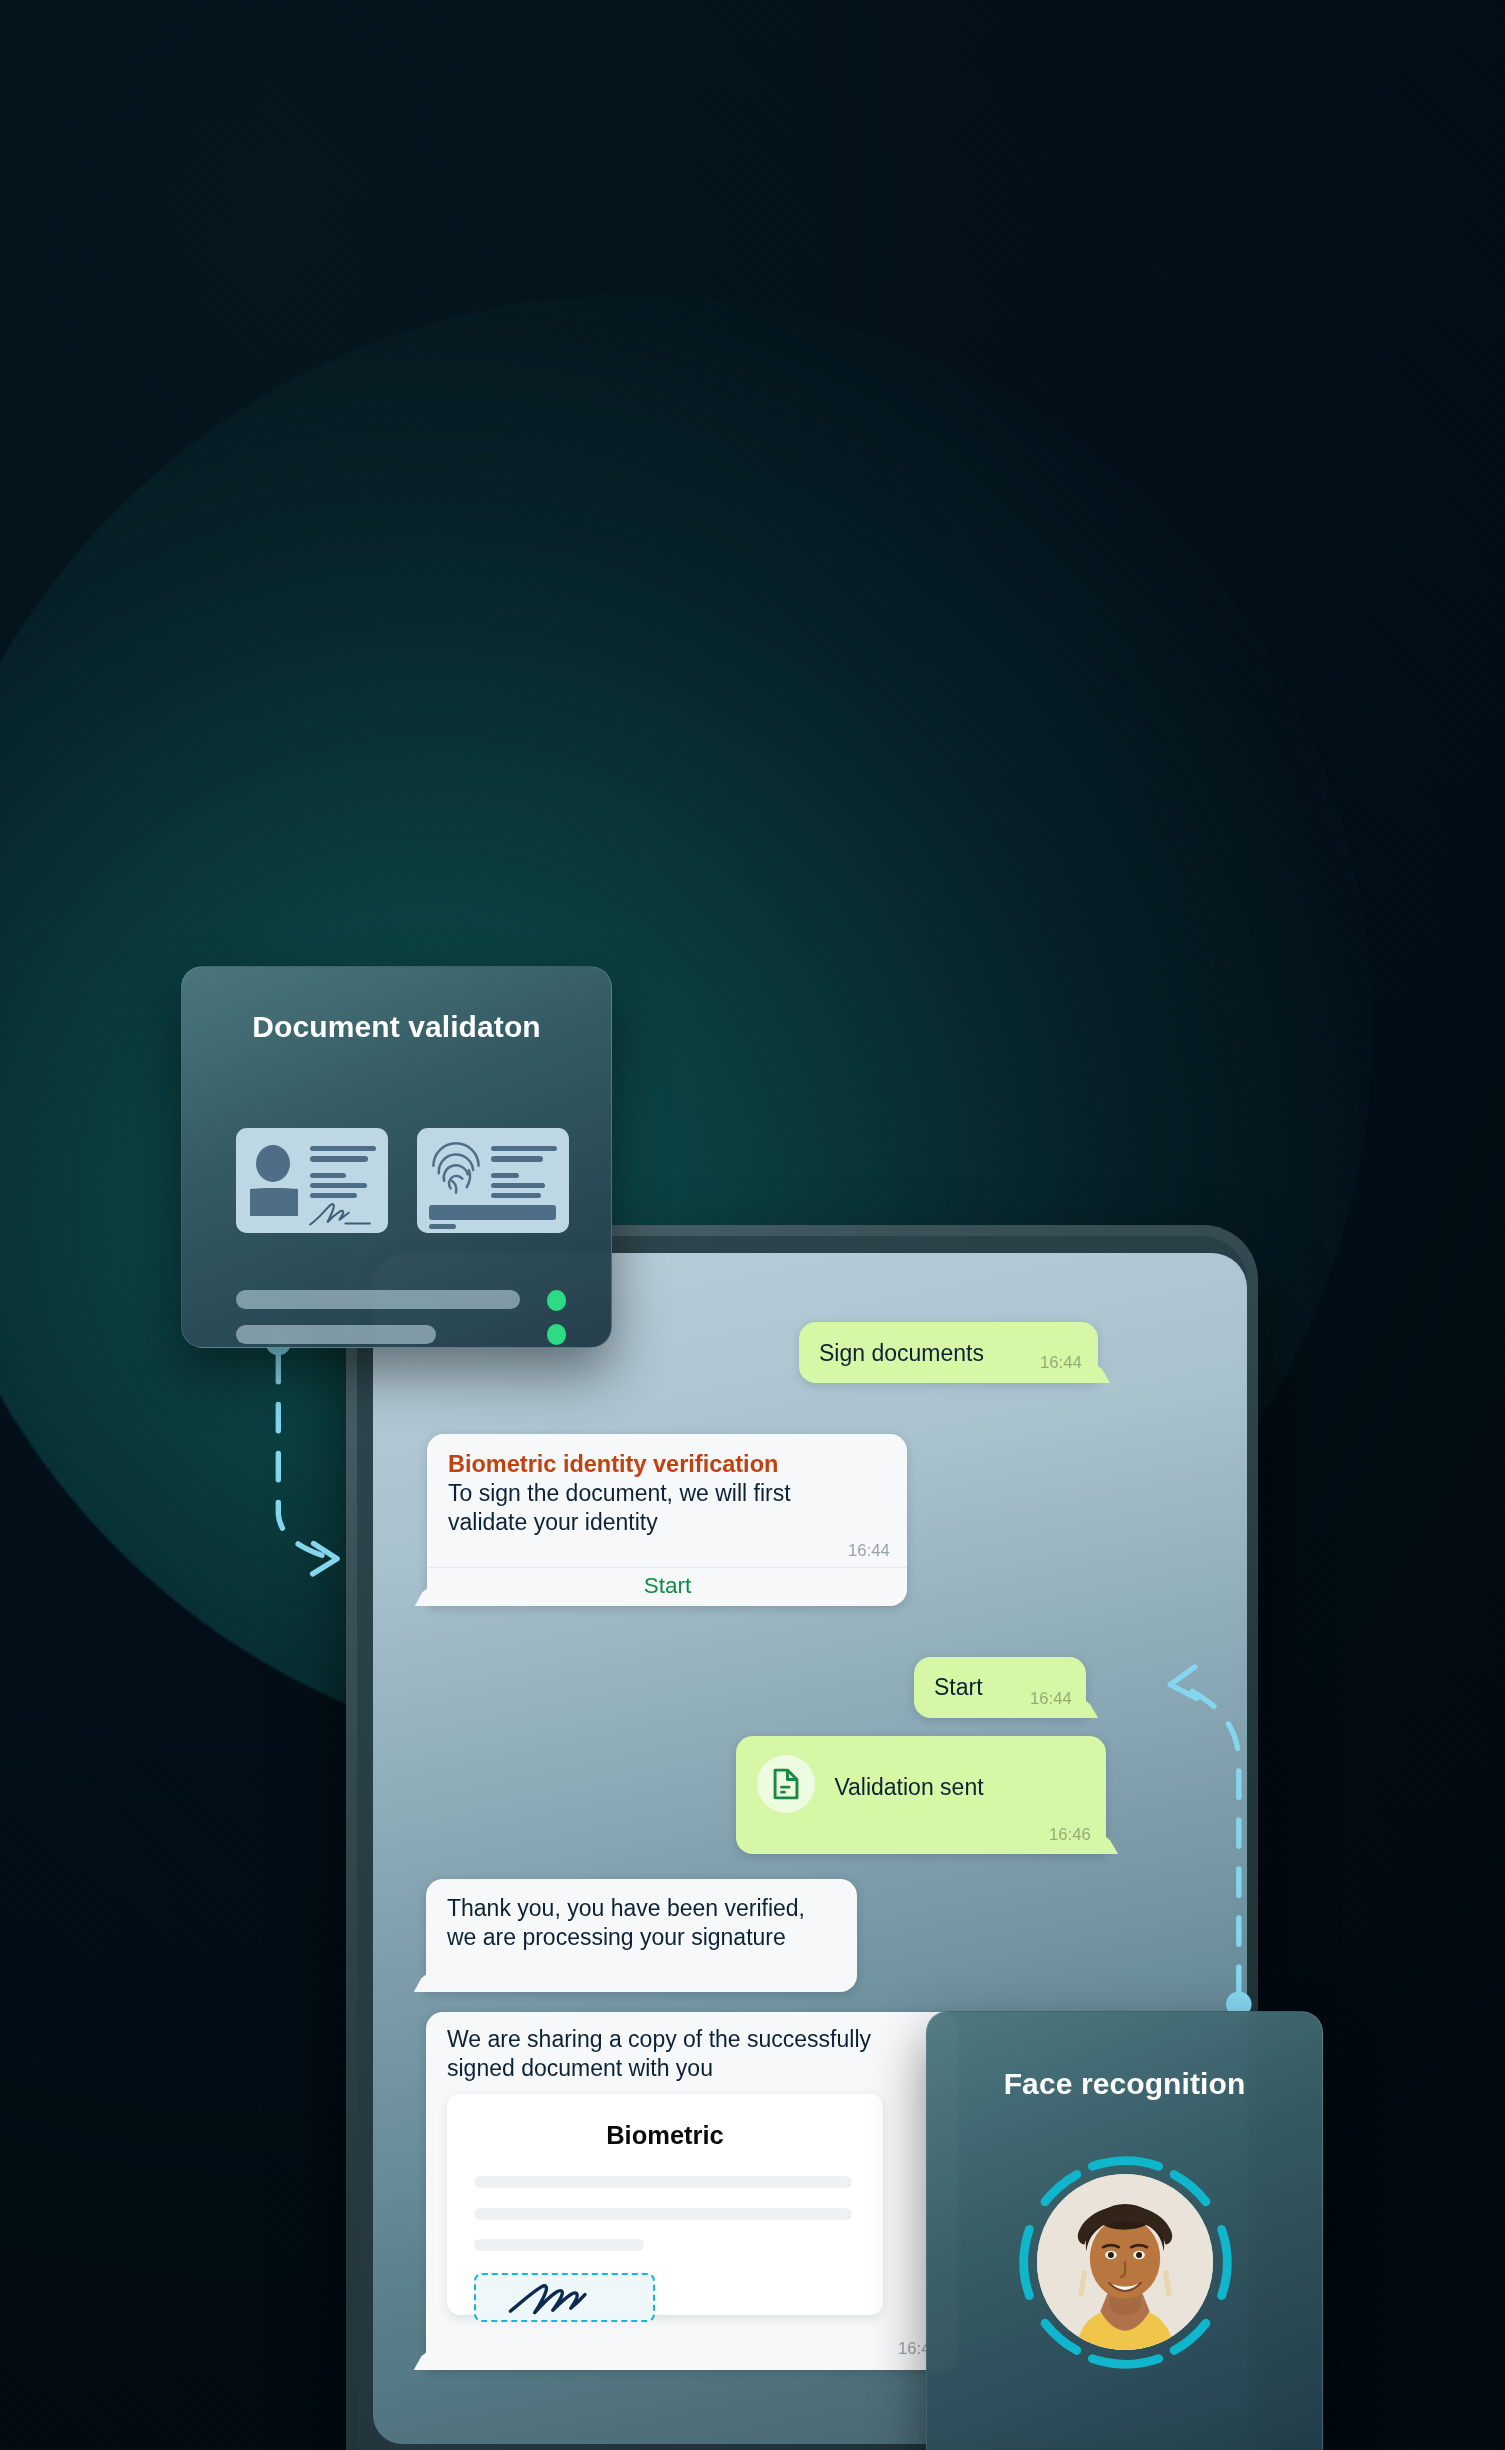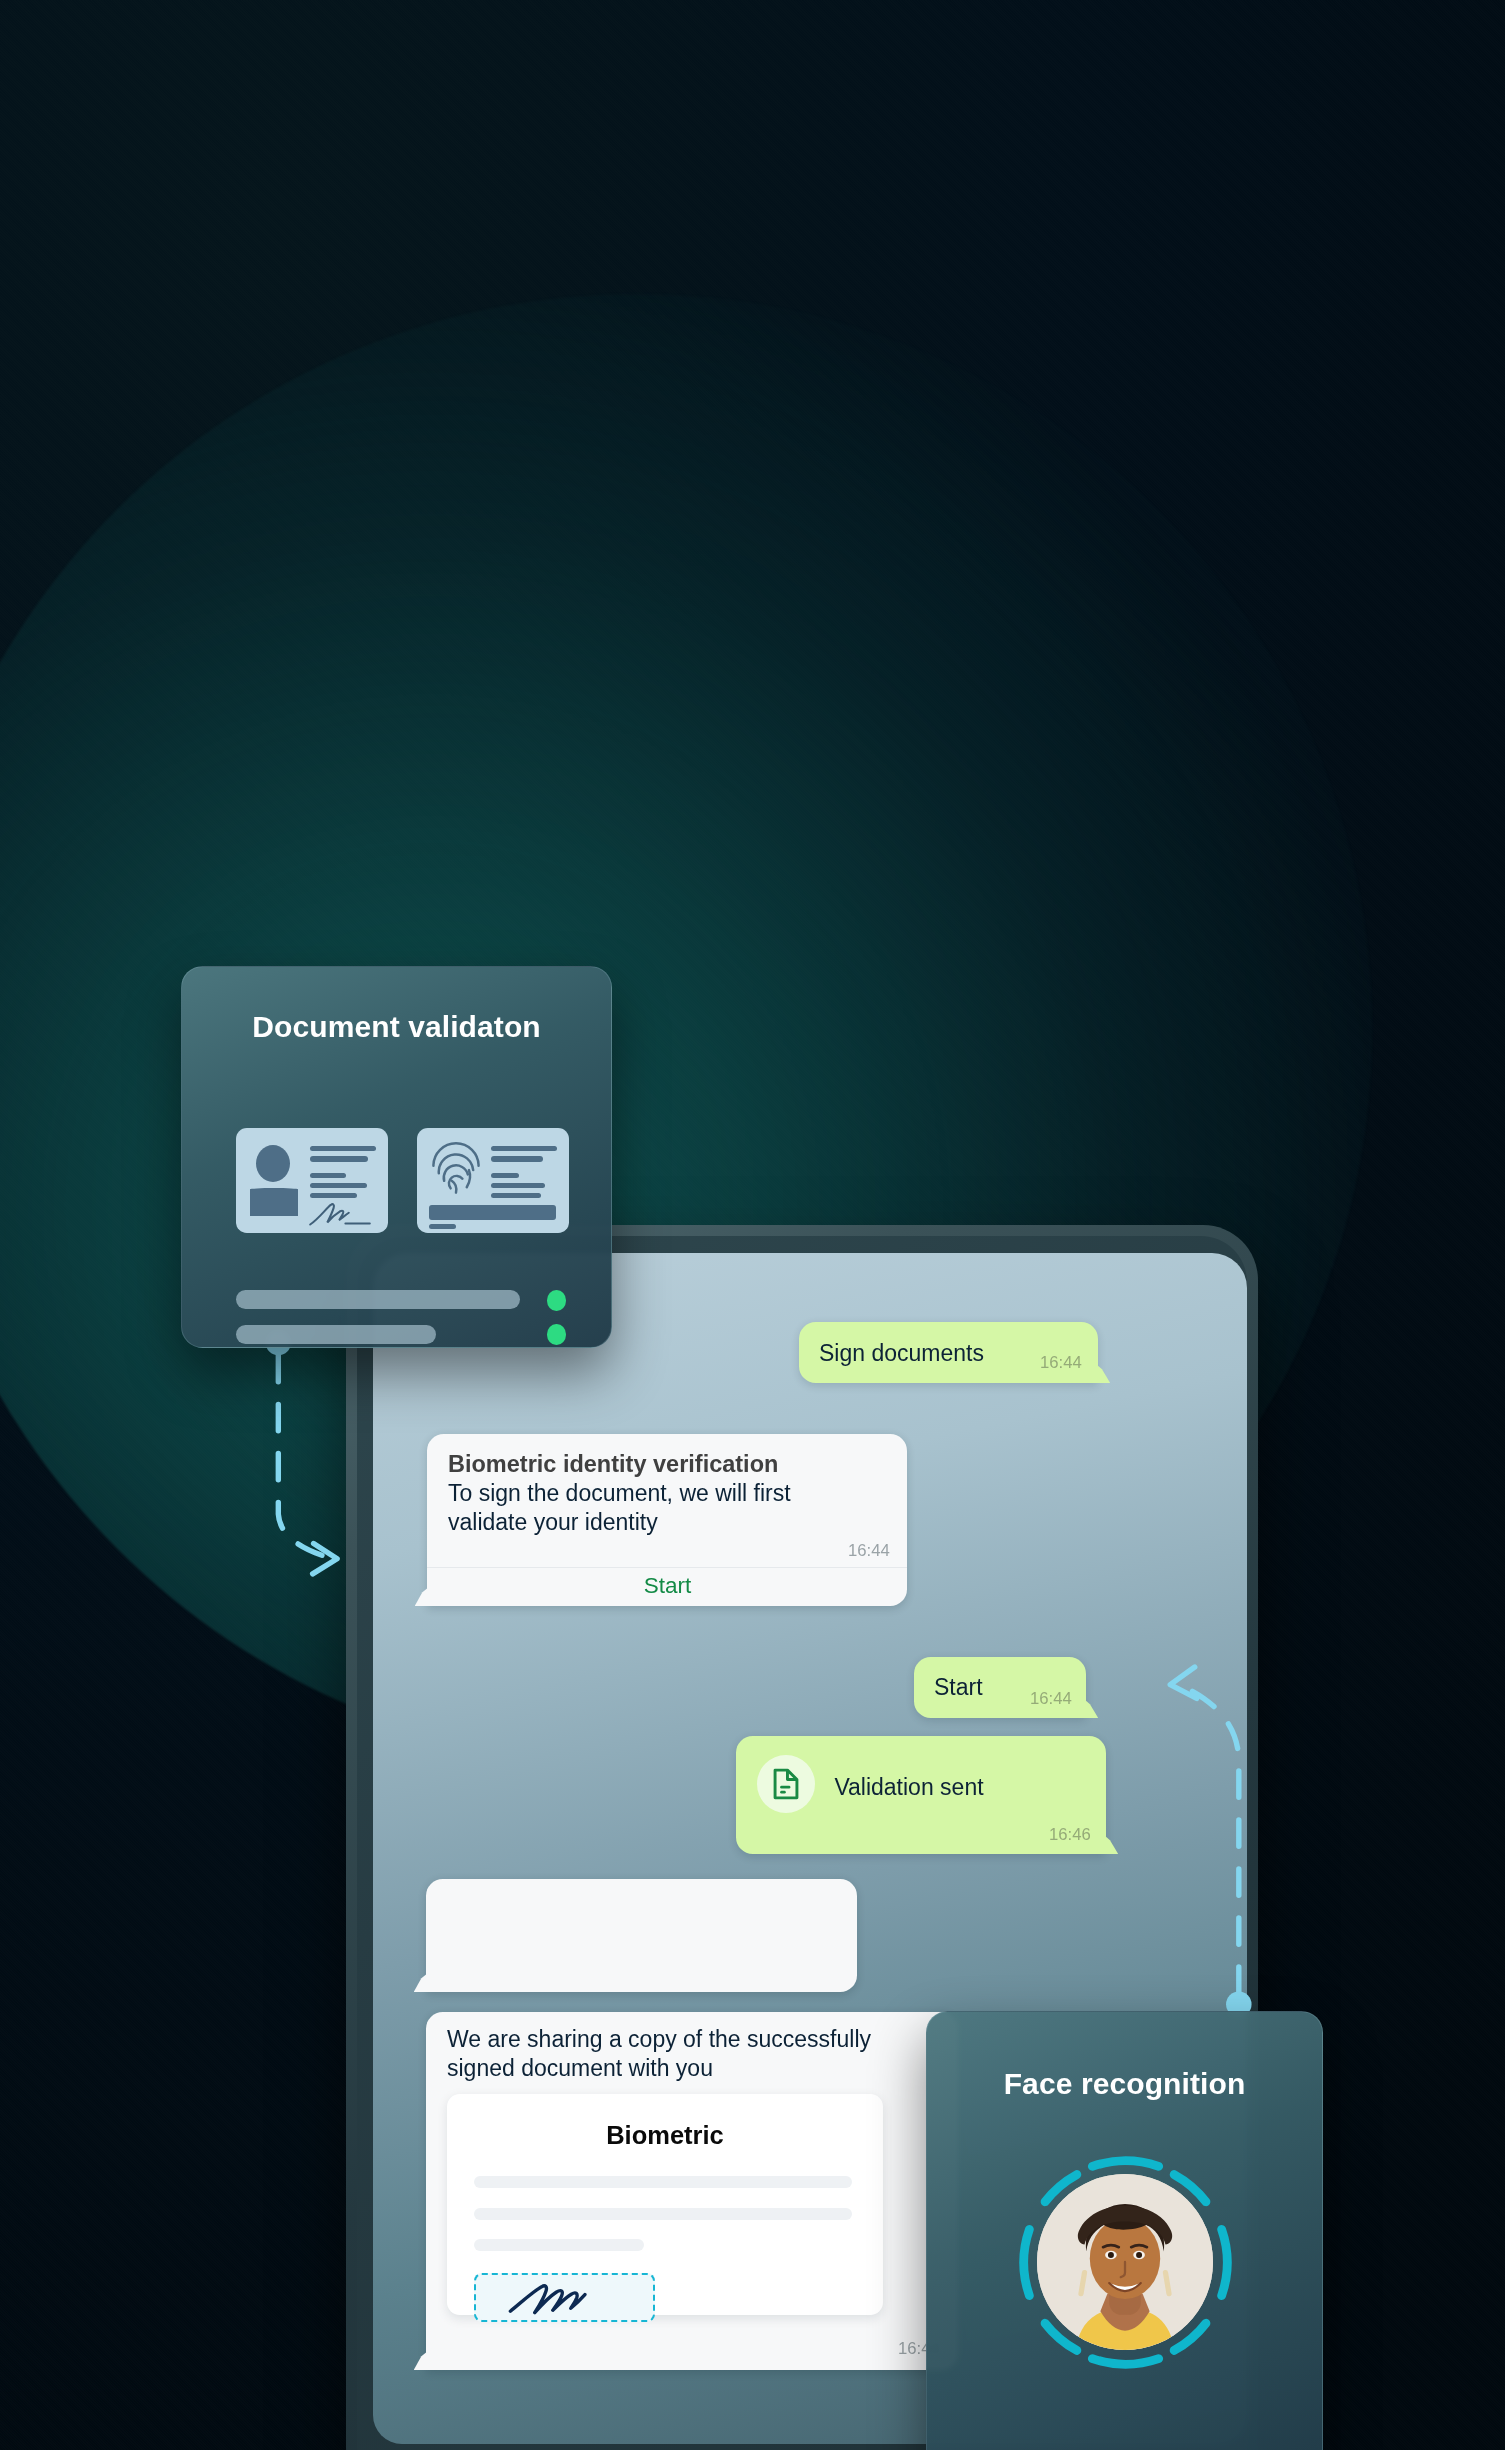--- a/index.html
+++ b/index.html
@@ -71,21 +71,21 @@
     position:absolute; left:-12.7px; bottom:0; width:22.5px; height:25.5px;
     background:#f7f8f9;
     clip-path:polygon(100% 0, 100% 100%, 0 100%, 34% 46%);
   }
   .tail-r{
     position:absolute; right:-11.8px; bottom:0; width:21.6px; height:25.5px;
     background:#d5f7a6;
     clip-path:polygon(0 0, 0 100%, 100% 100%, 62% 46%);
   }
   .btxt{ color:#0c2236; font-size:23px; line-height:1.28; }
-  .btitle{ color:#404040; font-size:23.5px; font-weight:bold; line-height:1.2; }
+  .btitle{ color:#c2410c; font-size:23.5px; font-weight:bold; line-height:1.2; }
   .btime{ color:#9aa3a7; font-size:16.7px; }
   .btime-g{ color:#95ab78; font-size:16.7px; }
 
   
   .fcard{
     position:absolute; border-radius:21.6px;
     background:linear-gradient(158deg, rgba(78,120,128,.97) 0%, rgba(54,92,102,.97) 38%, rgba(32,58,72,.97) 100%);
     border:1px solid rgba(160,200,210,.22);
     box-shadow:0 24.5px 54px rgba(0,0,0,.45);
     backdrop-filter:blur(2.9px);
@@ -152,20 +152,21 @@
             <rect x="7.2" y="15.4" width="8.4" height="2.3" rx="1.1" fill="#1a8a43"></rect>
             <rect x="7.2" y="19.6" width="4.6" height="2.3" rx="1.1" fill="#1a8a43"></rect>
           </svg>
         </div>
         <div class="btxt" style="position:absolute;left:98px;top:37px;">Validation sent</div>
         <div class="btime-g" style="position:absolute;right:15.7px;bottom:8.8px;">16:46</div>
       </div>
 
       <div class="bubble b-in" style="left:53px;top:626px;width:431px;height:113px;border-radius:16.7px 16.7px 16.7px 3.9px;">
         <div class="tail-l"></div>
+        <div class="btxt" style="position:absolute;left:20.6px;top:14.7px;width:387px;">Thank you, you have been verified, we are processing your signature</div>
       </div>
 
       <div class="bubble b-in" style="left:53px;top:759px;width:532px;height:358px;border-radius:16.7px 16.7px 16.7px 3.9px;">
         <div class="tail-l"></div>
         <div class="btxt" style="position:absolute;left:20.6px;top:12.7px;width:441px;">We are sharing a copy of the successfully signed document with you</div>
 
         <div class="docpaper" style="position:absolute;left:20.6px;top:82px;width:436px;height:221px;">
           <div style="position:absolute;left:0;right:0;top:26.5px;text-align:center;color:#0a0a0a;font-size:25.5px;font-weight:bold;">Biometric</div>
           <div class="docline" style="left:27.4px;top:82px;width:378px;height:11.8px;"></div>
           <div class="docline" style="left:27.4px;top:114px;width:378px;height:11.8px;"></div>

